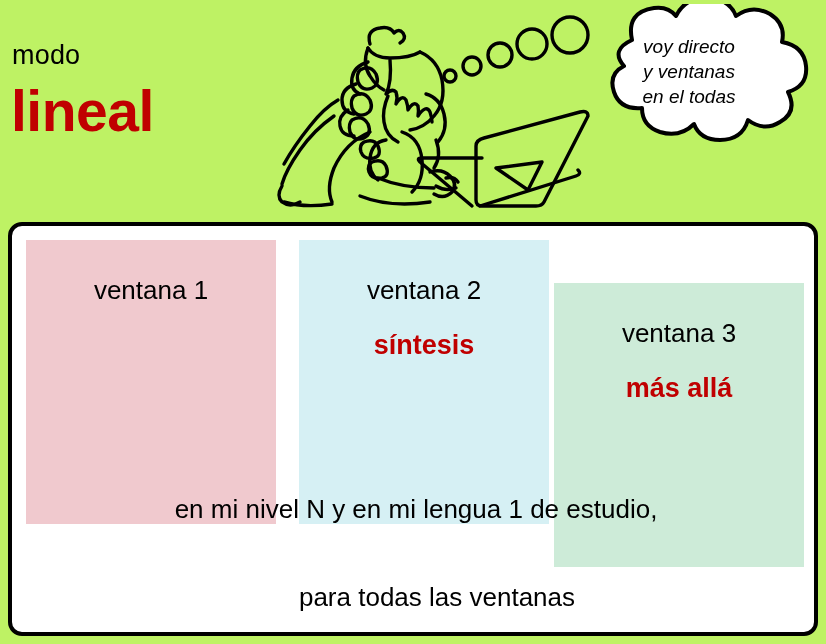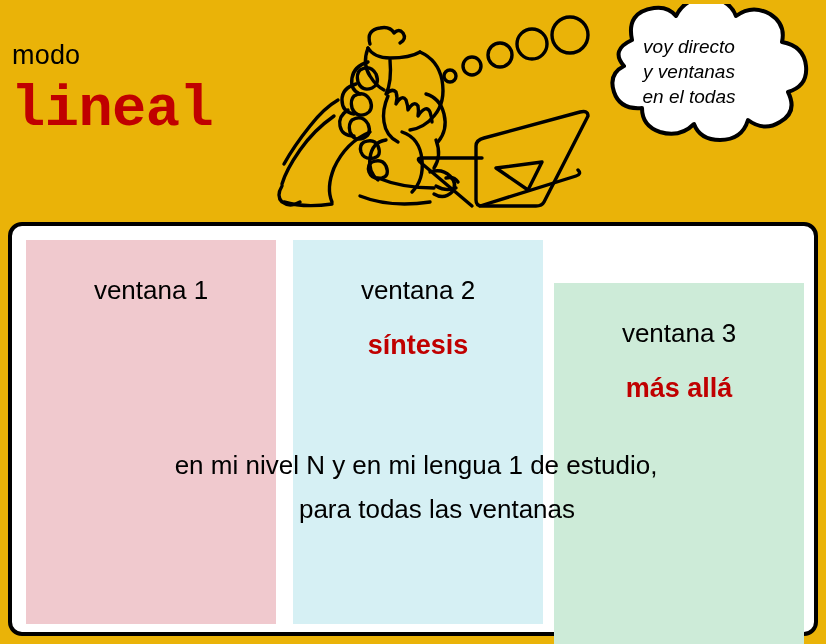--- a/index.html
+++ b/index.html
@@ -7,21 +7,21 @@
     padding: 0;
     background: #ffffff;
   }
   body {
     font-family: "Liberation Sans", sans-serif;
   }
   #canvas {
     position: relative;
     width: 826px;
     height: 644px;
-    background: #eab308;
+    background: #bef264;
     overflow: hidden;
   }
 
   
   .title-modo {
     position: absolute;
     left: 12px;
     top: 40px;
     font-size: 27px;
     color: #000000;
@@ -30,21 +30,20 @@
   }
   .title-lineal {
     position: absolute;
     left: 11px;
     top: 78px;
     font-size: 57px;
     font-weight: bold;
     color: #C00000;
     letter-spacing: -0.5px;
     white-space: nowrap;
-    font-family: Liberation Mono, monospace;
   }
 
   
   .illustration {
     position: absolute;
     left: 250px;
     top: 0px;
     width: 340px;
     height: 222px;
   }
@@ -98,25 +97,25 @@
   .columns {
     position: absolute;
     left: 26px;
     top: 240px;
     width: 780px;
     height: 384px;
   }
   .col {
     position: absolute;
     top: 0;
-    height: 384px;
+    height: 284px;
     width: 250px;
   }
   .col-1 { left: 0px;   background: #F0C9CE; }
-  .col-2 { left: 267px; background: #D6F0F4; }
+  .col-2 { left: 273px; background: #D6F0F4; }
   .col-3 { left: 528px; background: #CDEBD8; margin-top: 43px; }
 
   .col-label {
     position: absolute;
     top: 35px;
     left: 0;
     width: 100%;
     text-align: center;
     font-size: 26px;
     color: #000000;
@@ -139,21 +138,21 @@
     position: absolute;
     left: 26px;
     top: 443px;
     width: 780px;
     text-align: center;
     font-size: 26px;
     line-height: 44px;
     color: #000000;
     pointer-events: none;
   }
-  .footer-note div { white-space: nowrap; }
+  .footer-note div { white-space: nowrap; margin-top: 44px; }
   .footer-line-2 { padding-left: 42px; }
 </style>
 </head>
 <body>
 
 <div id="canvas">
 
   <div class="title-modo">modo</div>
   <div class="title-lineal">lineal</div>
 

